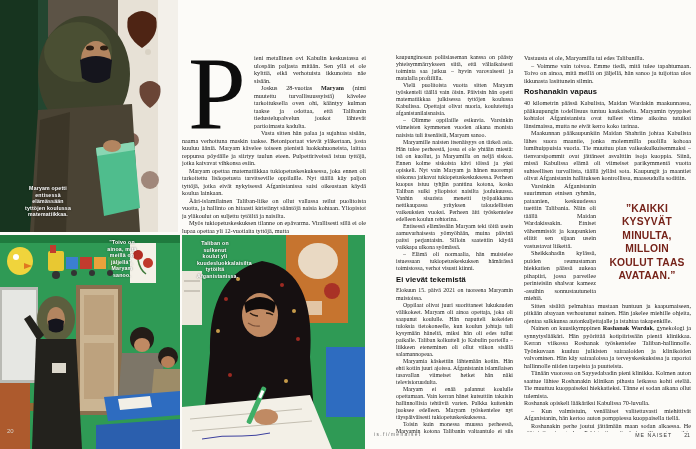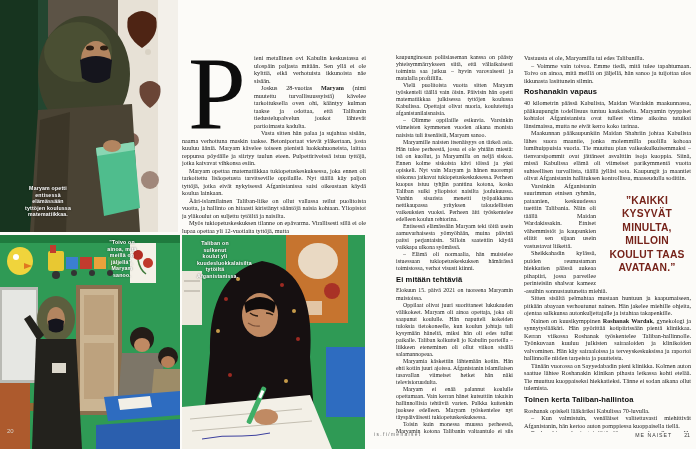--- a/index.html
+++ b/index.html
@@ -38,21 +38,21 @@
     margin:4px 0 2.5px; 
     font-family:"Liberation Sans", sans-serif; font-weight:bold;
     font-size:7.6px; line-height:8.5px; color:#101010; letter-spacing:0.1px;
   }
   .dropcap {
     float:left; width:70px; height:79px; margin-right:2px;
     font-family:"Liberation Serif", serif; font-size:104px; line-height:79px;
     text-align:center; color:#0d0d0d;
   }
   .pullquote {
-    float:right; width:88px; margin:12px 0 5px 7px;
+    float:right; width:88px; margin:20px 0 5px 7px;
     font-family:"Liberation Sans", sans-serif; font-weight:bold;
     font-size:10.3px; line-height:13.6px; text-align:center;
     letter-spacing:0.2px;
   }
   
   .footer-site {
     position:absolute; left:374px; top:432px; color:#6b6b6b;
     font-family:"Liberation Sans", sans-serif; font-size:4.8px; letter-spacing:1.4px;
   }
   .footer-brand {
@@ -202,40 +202,39 @@
       <p class="bp">Ääri-islamilainen Taliban-liike on ollut vallassa reilut puolitoista vuotta, ja hallinto on hitaasti kiristänyt sääntöjä naisia kohtaan. Yliopistot ja yläkoulut on suljettu tytöiltä ja naisilta.</p>
       <p class="bp">Myös tukiopetuskeskuksen tilanne on epävarma. Virallisesti sillä ei ole lupaa opettaa yli 12-vuotiaita tyttöjä, mutta</p>
     </div>
   <div id="col2" class="col">
       <p class="bp noind">kaupunginosan poliisiaseman kanssa on päästy yhteisymmärrykseen siitä, että väliaikaisesti toiminta saa jatkua – hyvin varovaisesti ja matalalla profiililla.</p>
       <p class="bp">Vielä puolitoista vuotta sitten Maryam työskenteli täällä vain öisin. Päivisin hän opetti matematiikkaa julkisessa tyttöjen koulussa Kabulissa. Opettajat olivat nuoria, koulutettuja afganistanilaisnaisia.</p>
       <p class="bp">– Olimme oppilaille esikuvia. Varsinkin viimeisten kymmenen vuoden aikana monista naisista tuli itsenäisiä, Maryam sanoo.</p>
       <p class="bp">Maryamille naisten itsenäisyys on tärkeä asia. Hän tulee perheestä, jossa ei ole yhtään miestä: isä on kuollut, ja Maryamilla on neljä siskoa. Ennen kolme siskoista kävi töissä ja yksi opiskeli. Nyt vain Maryam ja hänen nuorempi siskonsa jatkavat tukiopetuskeskuksessa. Perheen kuopus istuu tyhjän panttina kotona, koska Taliban sulki yliopistot naisilta joulukuussa. Vanhin sisarista menetti työpaikkansa nettikaupassa yrityksen taloudellisten vaikeuksien vuoksi. Perheen äiti työskentelee edelleen koulun rehtorina.</p>
       <p class="bp">Entisessä elämässään Maryam teki töitä usein aamuvarhaisesta yömyöhään, muina päivinä paitsi perjantaisin. Silloin saatettiin käydä vaikkapa ulkona syömässä.</p>
       <p class="bp">– Elämä oli normaalia, hän muistelee istuessaan tukiopetuskeskuksen hämärässä toimistossa, verhot visusti kiinni.</p>
-      <h3 class="subhead">Ei mitään tehtäviä</h3>
+      <h3 class="subhead">Ei vievät tekemistä</h3>
       <p class="bp noind">Elokuun 15. päivä 2021 on tuoreena Maryamin muistoissa.</p>
       <p class="bp">Oppilaat olivat juuri suorittaneet lukukauden välikokeet. Maryam oli ainoa opettaja, joka oli saapunut koululle. Hän naputteli kokeiden tuloksia tietokoneelle, kun koulun johtaja tuli kysymään häneltä, miksi hän oli edes tullut paikalle. Taliban kolkutteli jo Kabulin porteilla – liikkeen eteneminen oli ollut viikon sisällä salamannopeaa.</p>
       <p class="bp">Maryamia käskettiin lähtemään kotiin. Hän ehti kotiin juuri ajoissa. Afganistanin islamilaisen tasavallan viimeiset hetket hän näki televisioruudulta.</p>
       <p class="bp">Maryam ei enää palannut koululle opettamaan. Vain kerran hänet kutsuttiin takaisin hallinnollisia tehtäviä varten. Palkka kuitenkin juoksee edelleen. Maryam työskentelee nyt täyspäiväisesti tukiopetuskeskuksessa.</p>
       <p class="bp">Toisin kuin monessa muussa perheessä, Maryamin kotona Talibanin valtaantulo ei siis vaikuttanut taloudellisesti. Suurin vaikutus olikin henkinen.</p>
     </div>
   <div id="col3" class="col">
       <p class="bp noind">Vastausta ei ole, Maryamilla tai edes Talibanilla.</p>
       <p class="bp">– Voimme vain toivoa. Emme tiedä, mitä tulee tapahtumaan. Toivo on ainoa, mitä meillä on jäljellä, hän sanoo ja tuijottaa ulos ikkunasta lasittunein silmin.</p>
       <h3 class="subhead">Roshanakin vapaus</h3>
       <p class="bp noind">40 kilometrin päässä Kabulista, Maidan Wardakin maakunnassa, pääkaupungin todellisuus tuntuu kaukaiselta. Maryamin tyyppiset kohtalot Afganistanista ovat tulleet viime aikoina tutuiksi länsimaissa, mutta ne eivät kerro koko tarinaa.</p>
       <p class="bp">Maakunnan pääkaupunkiin Maidan Shahriin johtaa Kabulista lähes suora maantie, jonka molemmilla puolilla kohoaa lumihuippuisia vuoria. Tie muuttuu pian vaikeakulkuisemmaksi – tienvarsipommit ovat jättäneet asvalttiin isoja kuoppia. Siinä, missä Kabulissa elämä oli viimeiset parikymmentä vuotta suhteellisen turvallista, täällä jylläsi sota. Kaupungit ja maantiet olivat Afganistanin hallituksen kontrollissa, maaseudulla soditiin.</p>
       <div class="pullquote" style="color: rgb(118, 35, 26);">”KAIKKI KYSYVÄT MINULTA, MILLOIN KOULUT TAAS AVATAAN.”</div>
       <p class="bp">Varsinkin Afganistanin suurimman etnisen ryhmän, pataanien, keskuudessa tuettiin Talibania. Näin oli täällä Maidan Wardakissakin. Etniset vähemmistöt ja kaupunkien eliitit sen sijaan usein vastustavat liikettä.</p>
       <p class="bp">Sheikkahadin kylässä, puiden reunustaman hiekkatien päässä aukeaa pihapiiri, jossa parveilee perinteisiin shalwar kameez -asuihin sonnustautuneita miehiä.</p>
       <p class="bp">Sitten sisältä pelmahtaa mustaan huntuun ja kaapumaiseen, pitkään abayaan verhoutunut nainen. Hän jakelee miehille ohjeita, ojentaa salkkunsa autonkuljettajalle ja istahtaa takapenkille.</p>
       <p class="bp">Nainen on kuusikymppinen <b>Roshanak Wardak</b>, gynekologi ja synnytyslääkäri. Hän pyörittää kotipiirissään pientä klinikkaa. Kerran viikossa Roshanak työskentelee Taliban-hallinnolle. Työnkuvaan kuuluu julkisten sairaaloiden ja klinikoiden valvominen. Hän käy sairaaloissa ja terveyskeskuksissa ja raportoi hallinnolle niiden tarpeista ja puutteista.</p>
       <p class="bp">Tänään vuorossa on Sayyedabadin pieni klinikka. Kolmen auton saattue lähtee Roshanakin klinikan pihasta letkassa kohti etelää. Tie muuttuu kuoppaiseksi hiekkatieksi. Tänne ei sodan aikana ollut tulemista.</p>
-      <h3 class="subhead">Toinen kerta Taliban-hallintoa</h3>
       <p class="bp noind">Roshanak opiskeli lääkäriksi Kabulissa 70-luvulla.</p>
       <p class="bp">– Kun valmistuin, venäläiset valitettavasti miehittivät Afganistanin, hän kertoo auton pomppiessa kuoppaisella tiellä.</p>
       <p class="bp">Roshanakin perhe joutui jättämään maan sodan alkaessa. He päätyivät rajan taakse Pakistaniin, niin kuin miljoonat muutkin afganistanilaiset.</p>
     </div>
 
   <div class="footer-site">is.fi/menaiset</div>
   <div class="footer-brand">
     <span>ME NAISET</span><span class="pn">21</span>
   </div>
 

